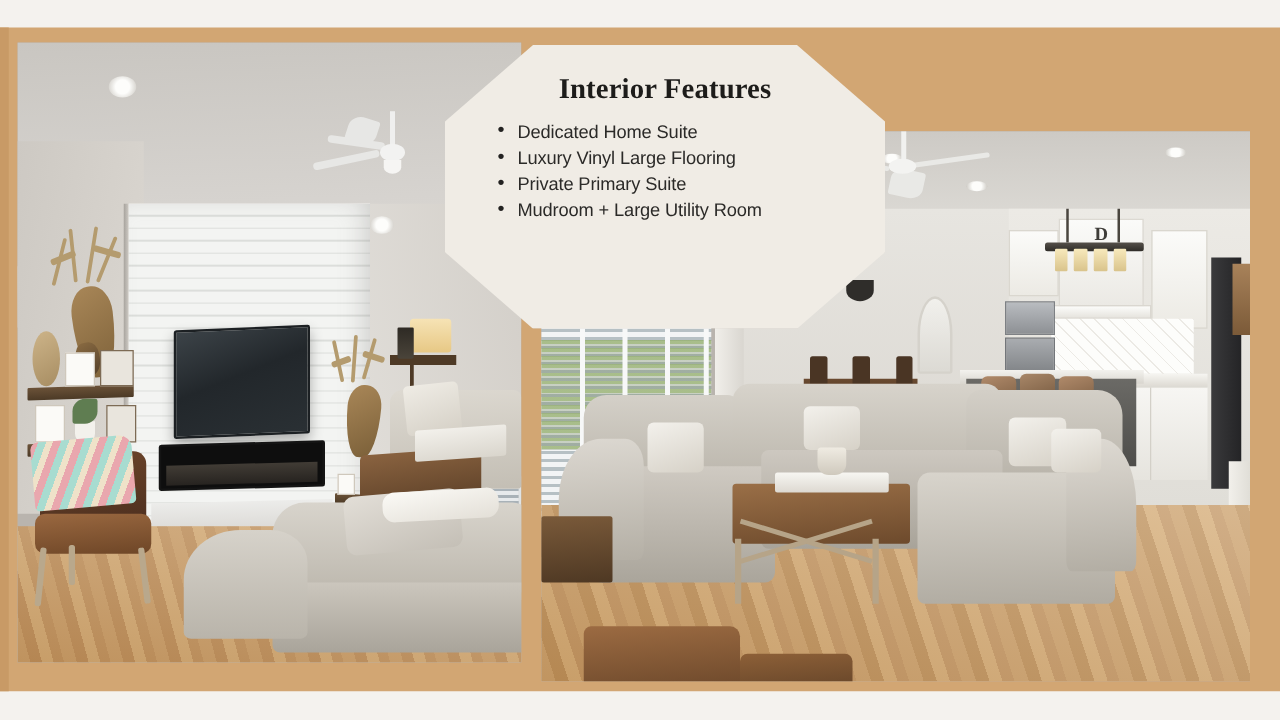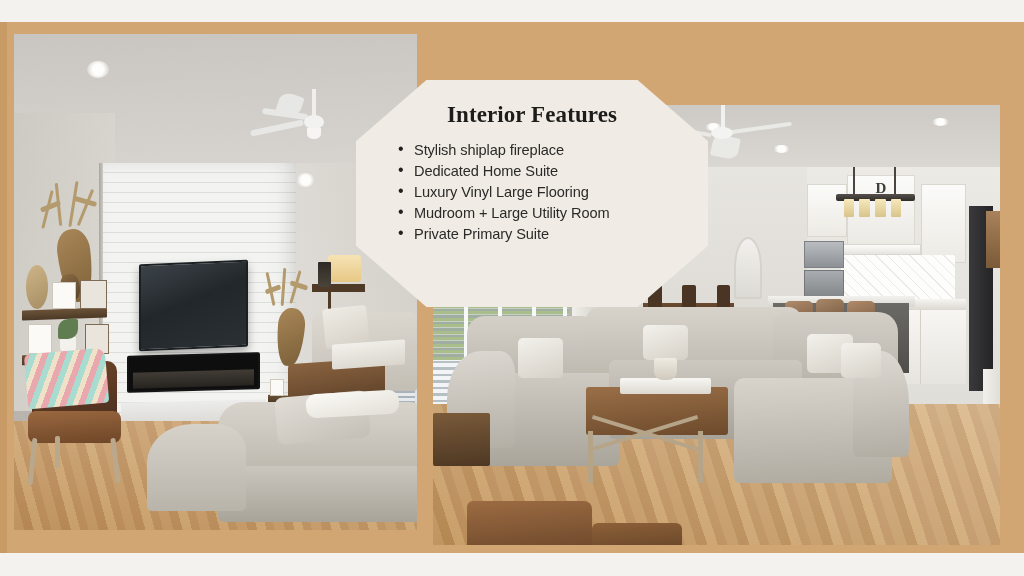--- a/index.html
+++ b/index.html
@@ -526,21 +526,20 @@
   .card {
     position:absolute;
     left:356px; top:36px; width:352px; height:227px;
     background:#f0ece5;
     clip-path:polygon(
       20% 0%, 80% 0%, 100% 27%, 100% 73%,
       80% 100%, 20% 100%, 0% 73%, 0% 27%
     );
     box-shadow:0 2px 14px rgba(60,50,40,.18);
     padding:14px 0 0 0;
-    margin-top:44px;
   }
   .card-title {
     text-align:center;
     font-family:"Liberation Serif", serif;
     font-weight:700;
     font-size:23px;
     letter-spacing:.1px;
     color:#1d1c1a;
     margin:8px 0 12px 0;
   }
@@ -769,19 +768,18 @@
   <div class="R-vase"></div>
 
   <div class="R-sidetable"></div>
   <div class="R-leather-chair"></div>
   <div class="R-leather-chair2"></div>
 </div>
 
 <div class="card">
   <div class="card-title">Interior Features</div>
   <ul class="card-list">
-    <li>Stylish shiplap fireplace</li>
     <li>Dedicated Home Suite</li>
     <li>Luxury Vinyl Large Flooring</li>
+    <li>Private Primary Suite</li>
     <li>Mudroom + Large Utility Room</li>
-    <li>Private Primary Suite</li>
   </ul>
 </div>
 
 </body></html>

